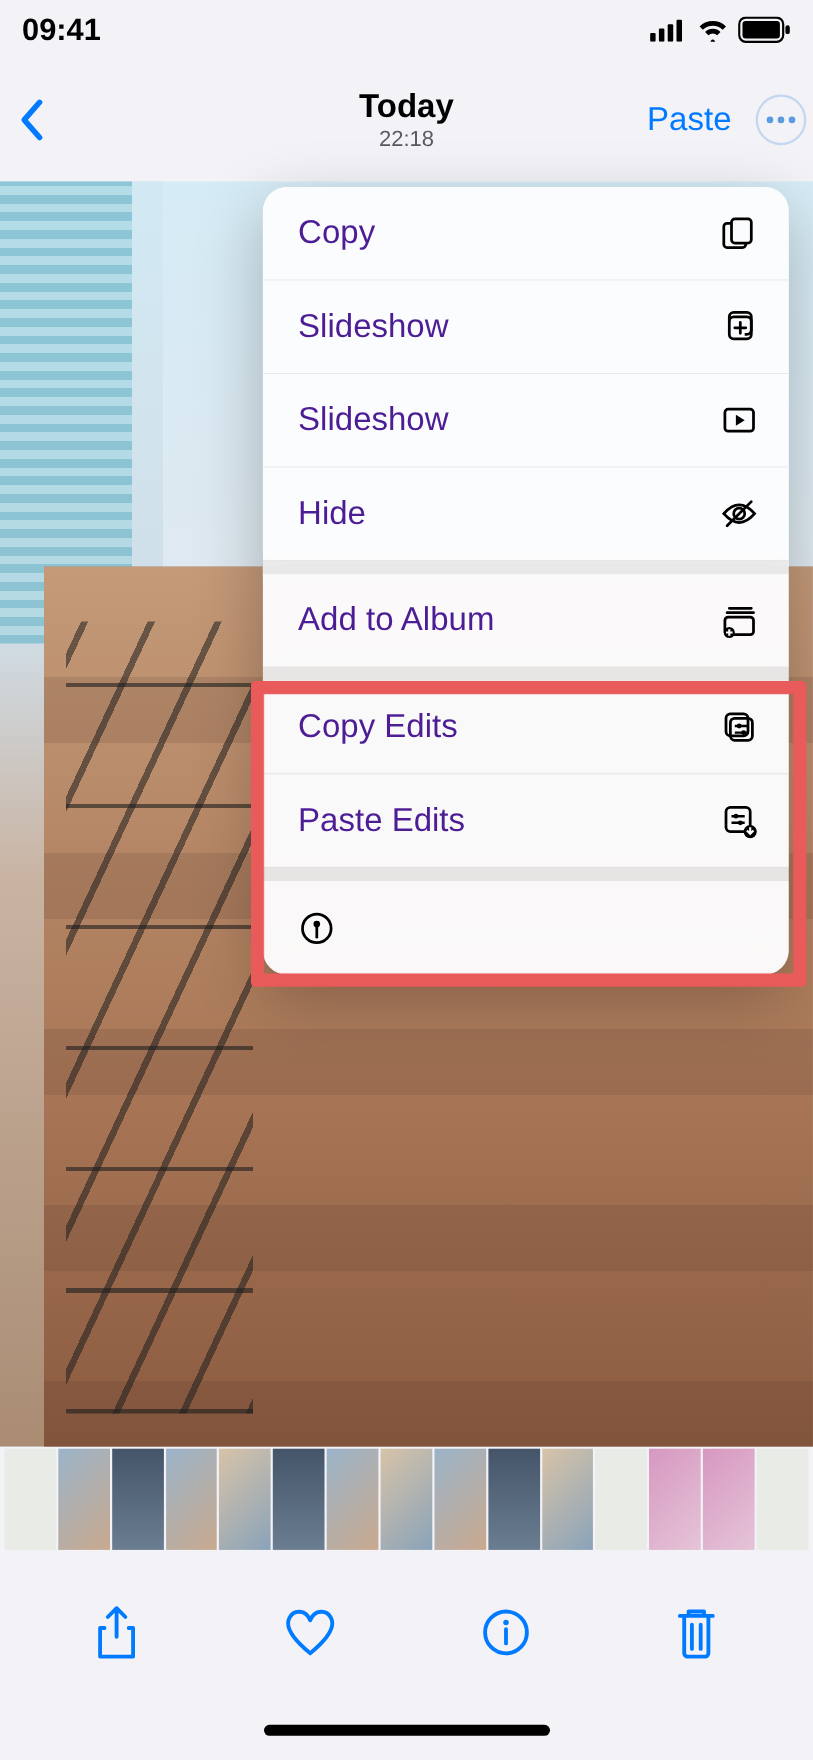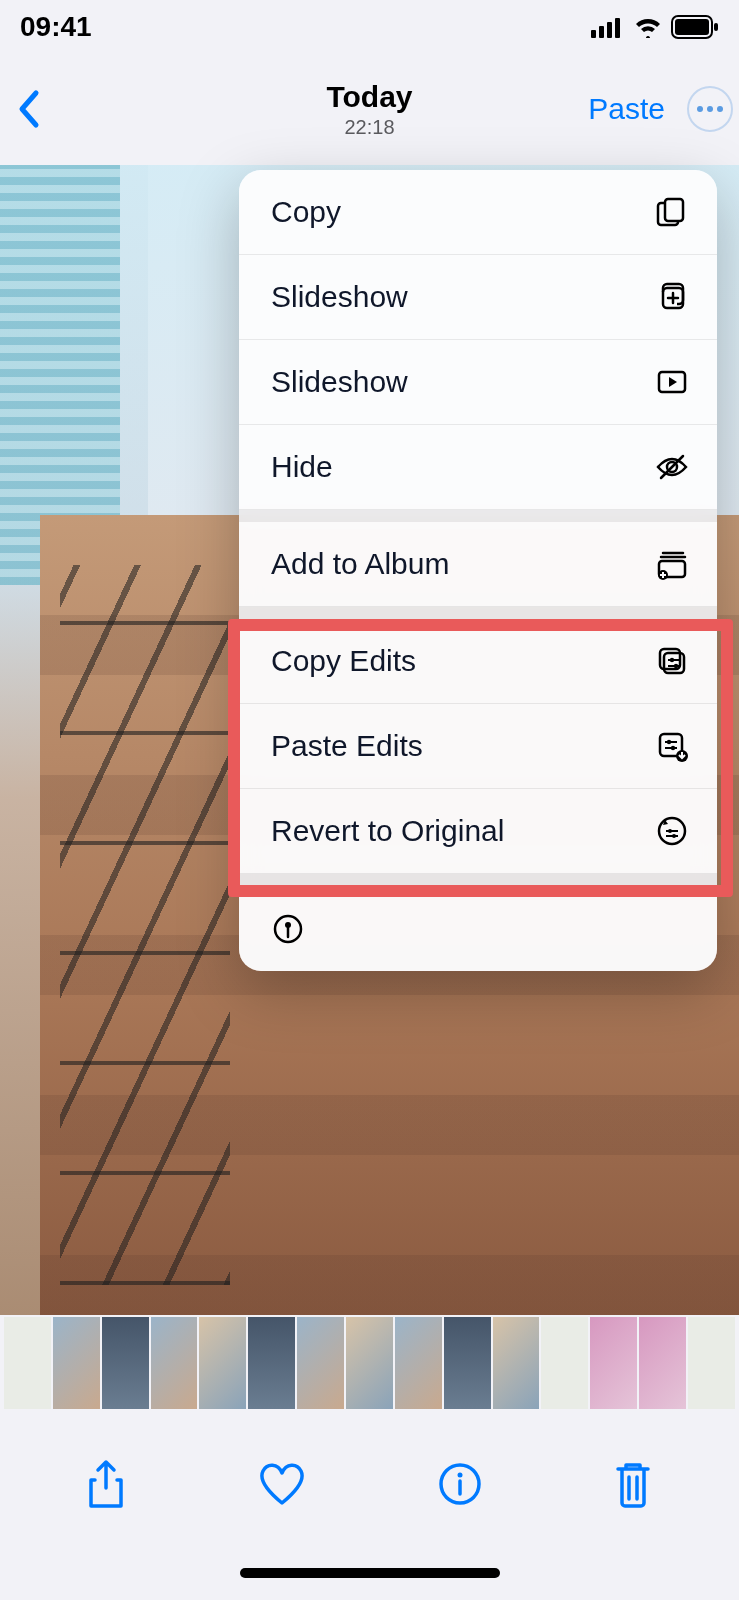--- a/index.html
+++ b/index.html
@@ -96,21 +96,21 @@
     backdrop-filter: blur(10px);
     overflow: hidden;
   }
   .menu-item {
     display: flex;
     align-items: center;
     justify-content: space-between;
     height: 85px;
     padding: 0 28px 0 32px;
     font-size: 30px;
-    color: #0f172a;
+    color: #4c1d95;
     border-bottom: 1px solid rgba(0,0,0,0.08);
     background: rgba(255,255,255,0.5);
   }
   .menu-item:last-child { border-bottom: none; }
   .menu-sep {
     height: 12px;
     background: rgba(0,0,0,0.06);
   }
   .menu-icon { width: 34px; height: 34px; flex-shrink:0; }
   .highlight {
@@ -259,30 +259,20 @@
   </div>
   <div class="menu-item">
     <span>Paste Edits</span>
     <svg class="menu-icon" viewBox="0 0 34 34">
         <rect x="5" y="5" width="22" height="22" rx="4" fill="none" stroke="#000" stroke-width="2.5"></rect>
         <path d="M10 13 h12 M10 19 h12" stroke="#000" stroke-width="2.2"></path>
         <circle cx="14" cy="13" r="2.2" fill="#000"></circle>
         <circle cx="18" cy="19" r="2.2" fill="#000"></circle>
         <circle cx="27" cy="27" r="6" fill="#000"></circle>
         <path d="M27 23 v5 M24 26 l3 3 l3-3" stroke="#fafafc" stroke-width="2" fill="none"></path>
-      </svg>
-  </div>
-  <div class="menu-item">
-    <span>Revert to Original</span>
-    <svg class="menu-icon" viewBox="0 0 34 34">
-        <circle cx="17" cy="17" r="13" fill="none" stroke="#000" stroke-width="2.5"></circle>
-        <path d="M11 17 h12 M11 22 h12" stroke="#000" stroke-width="2"></path>
-        <circle cx="15" cy="17" r="2" fill="#000"></circle>
-        <circle cx="19" cy="22" r="2" fill="#000"></circle>
-        <path d="M10 6 l3 4 l-5 1z" fill="#000"></path>
       </svg>
   </div>
   <div class="menu-sep"></div>
   <div class="menu-item">
     <svg class="menu-icon" viewBox="0 0 34 34">
         <circle cx="17" cy="17" r="13" fill="none" stroke="#000" stroke-width="2.5"></circle>
         <circle cx="17" cy="13" r="3" fill="#000"></circle>
         <path d="M17 16 v9" stroke="#000" stroke-width="2.5" stroke-linecap="round"></path>
       </svg>
   </div>

